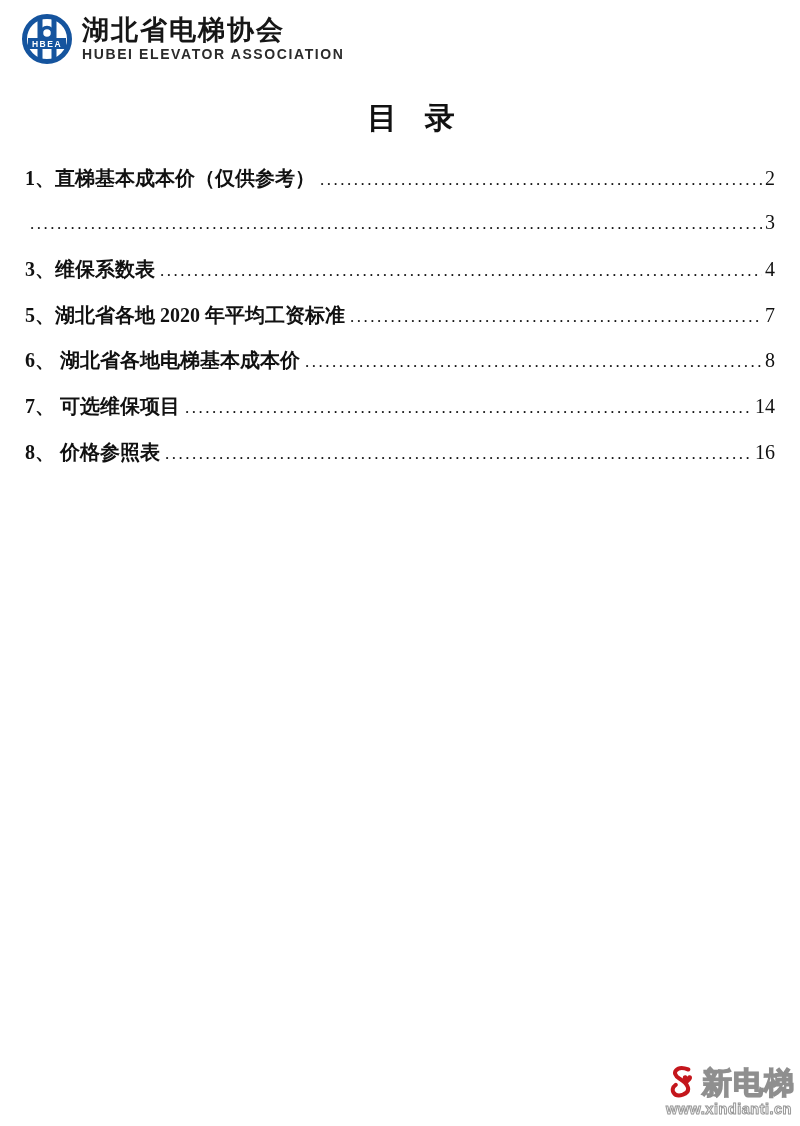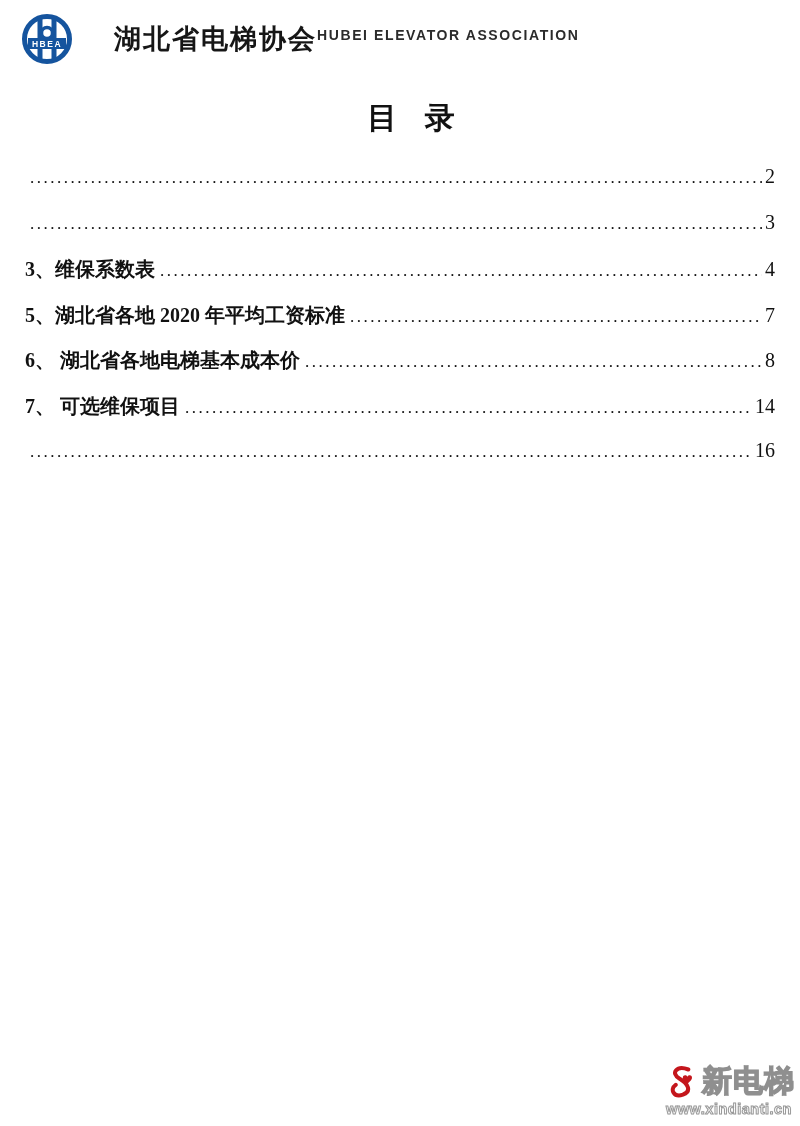--- a/index.html
+++ b/index.html
@@ -19,21 +19,21 @@
 
   
   .assoc-header {
     display: flex;
     align-items: center;
     gap: 9px;
     padding: 11px 0 0 21px;
     height: 56px;
   }
   .assoc-logo-svg { width: 52px; height: 52px; display: block; }
-  .assoc-names { display: flex; flex-direction: row; justify-content: center; margin-left: 32px; }
+  .assoc-names { display: flex; flex-direction: column; justify-content: center; }
   .assoc-name-cn {
     font-family: "Liberation Sans", "DejaVu Sans", sans-serif;
     font-size: 27px;
     font-weight: 900;
     letter-spacing: 2px;
     color: #161616;
     line-height: 1.05;
   }
   .assoc-name-en {
     font-family: "Liberation Sans", "DejaVu Sans", sans-serif;
@@ -95,21 +95,21 @@
     bottom: 9px;
     text-align: center;
   }
   .wm-top {
     display: flex;
     align-items: center;
     justify-content: flex-end;
   }
   .wm-logo-svg { width: 38px; height: 36px; display: block; margin-right: 1px; }
   .wm-brand {
-    font-family: Liberation Mono, monospace;
+    font-family: Liberation Serif, serif;
     font-size: 30px;
     font-weight: 900;
     letter-spacing: 1px;
     color: #ffffff;
     -webkit-text-stroke: 1.4px #8f8f8f;
     text-shadow: 0 0 1px #9a9a9a;
     line-height: 1;
   }
   .wm-url {
     font-family: "Liberation Sans", "DejaVu Sans", sans-serif;
@@ -139,20 +139,21 @@
     <div class="assoc-names">
       <div class="assoc-name-cn">湖北省电梯协会</div>
       <div class="assoc-name-en">HUBEI ELEVATOR ASSOCIATION</div>
     </div>
   </div>
 
   <div class="toc-title">目 录</div>
 
   <div class="toc-list">
     <div class="toc-row">
+      <span class="toc-label">1、直梯基本成本价（仅供参考）</span>
       <span class="toc-leader"></span>
       <span class="toc-page">2</span>
     </div>
     <div class="toc-row">
       <span class="toc-leader"></span>
       <span class="toc-page">3</span>
     </div>
     <div class="toc-row">
       <span class="toc-label">3、维保系数表</span>
       <span class="toc-leader"></span>
@@ -167,20 +168,21 @@
       <span class="toc-label">6、 湖北省各地电梯基本成本价</span>
       <span class="toc-leader"></span>
       <span class="toc-page">8</span>
     </div>
     <div class="toc-row">
       <span class="toc-label">7、 可选维保项目</span>
       <span class="toc-leader"></span>
       <span class="toc-page">14</span>
     </div>
     <div class="toc-row">
+      <span class="toc-label">8、 价格参照表</span>
       <span class="toc-leader"></span>
       <span class="toc-page">16</span>
     </div>
   </div>
 
   <div class="watermark">
     <div class="wm-top">
       <svg class="wm-logo-svg" viewBox="0 0 40 40" aria-hidden="true">
         <path d="M27 5 C14 0 7 9 17 15 C27 21 31 29 21 33 C11 36.5 6 27 13 22" fill="none" stroke="#c4161c" stroke-width="4.5" stroke-linecap="round"></path>
         <path d="M26 13 c-1.5 -3 -6 -1.8 -5 2 c0.7 2.5 3 4 5 6 c2 -2 4.3 -3.5 5 -6 c1 -3.8 -3.5 -5 -5 -2 z" fill="#c4161c"></path>

